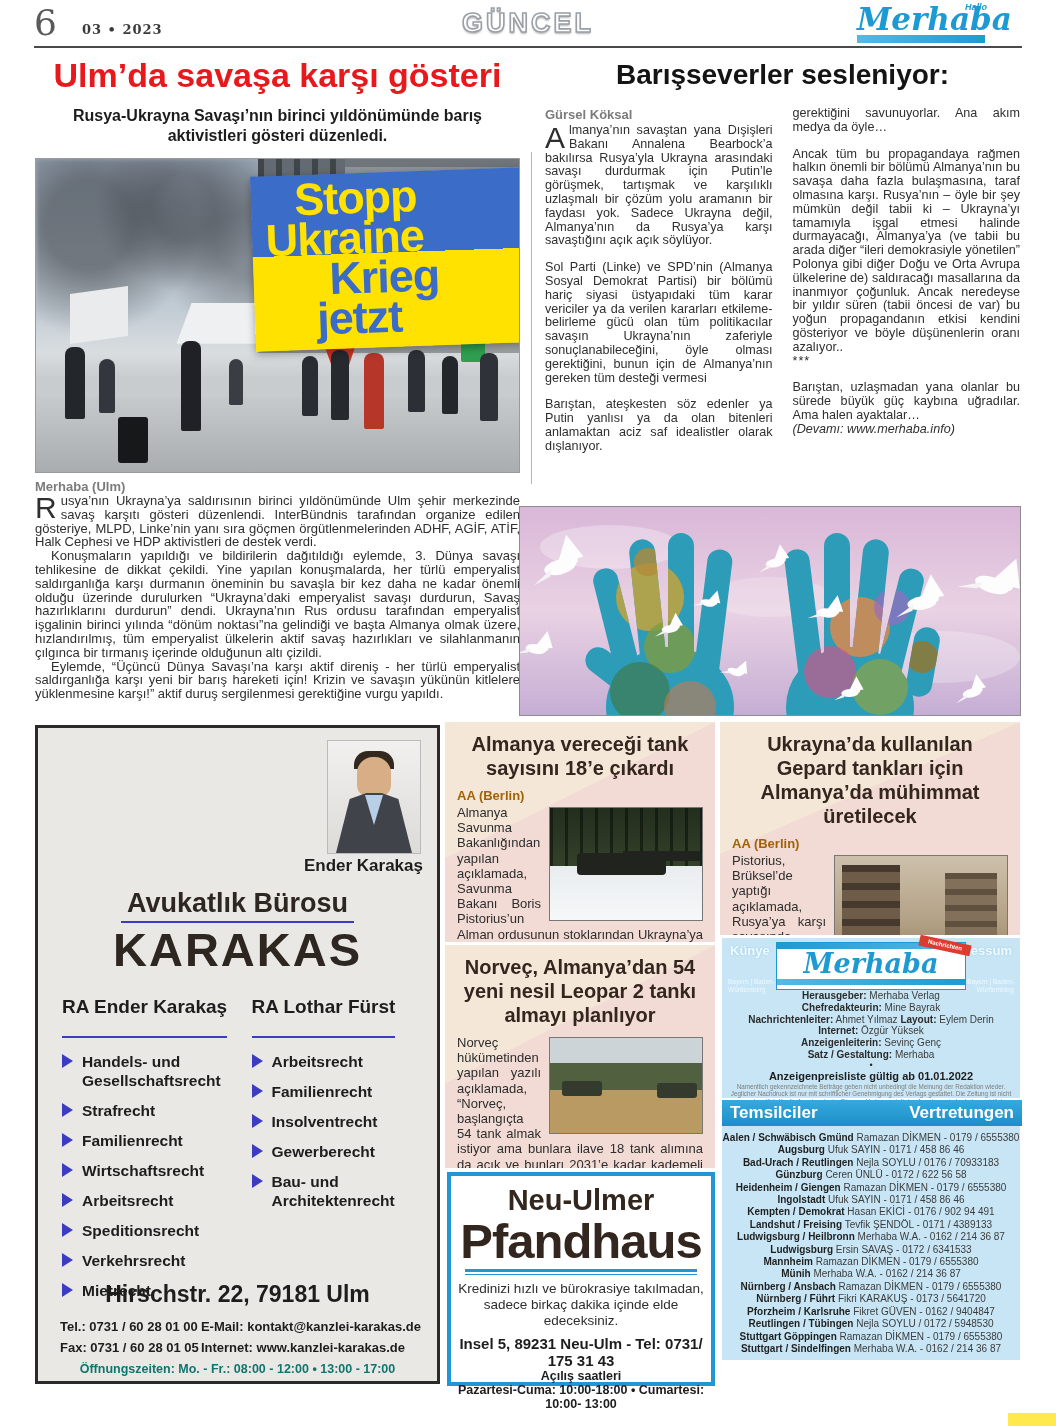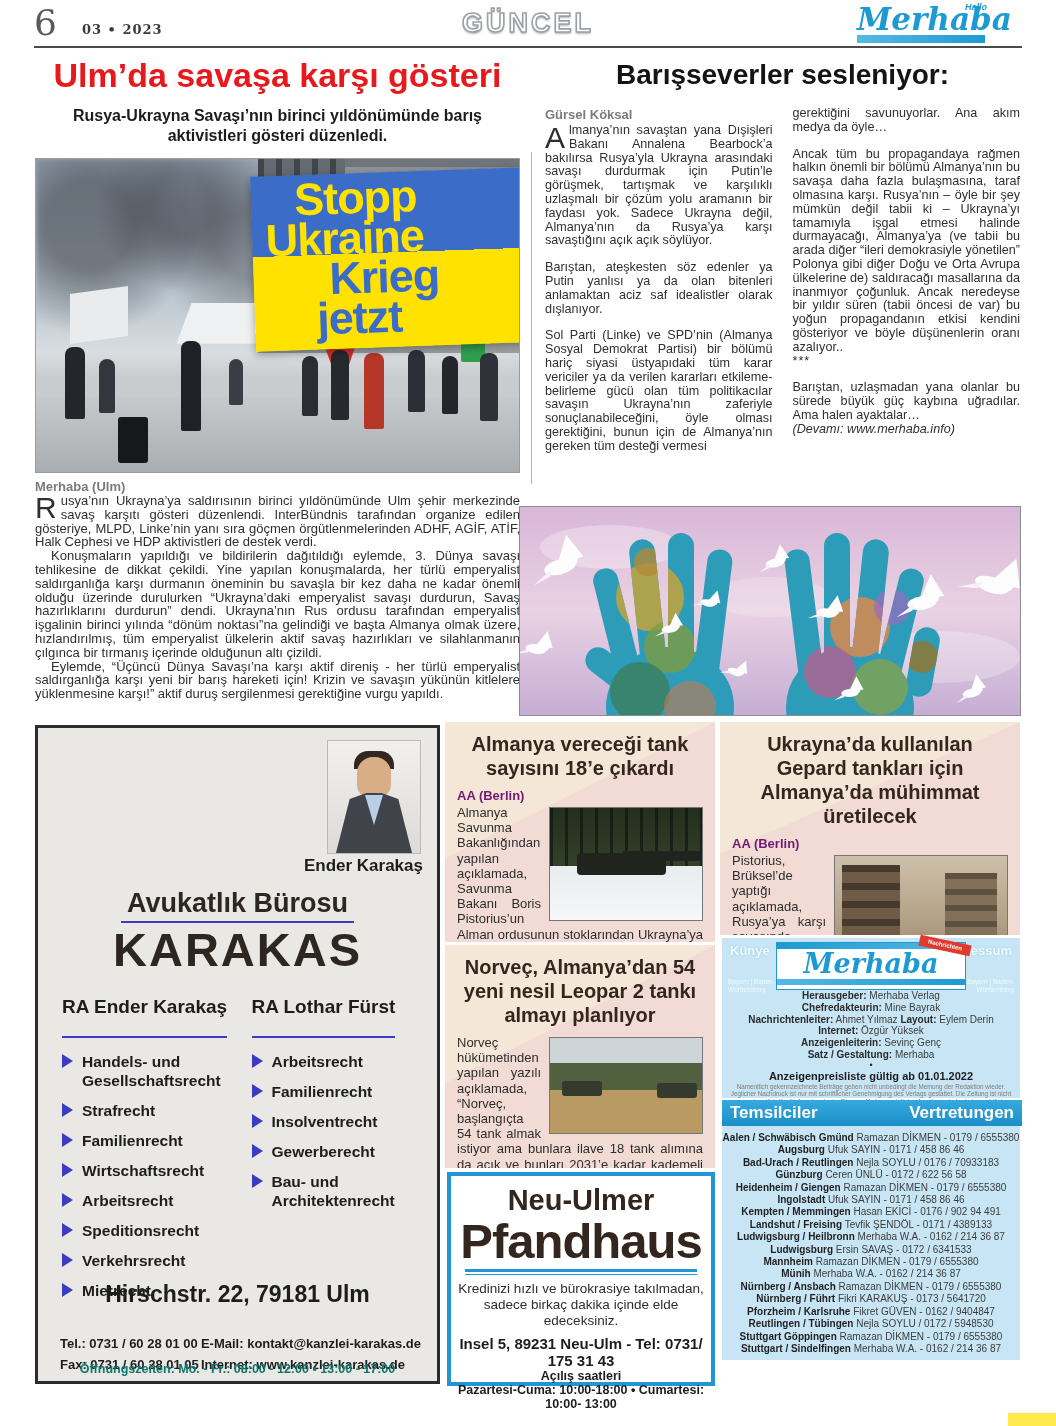--- a/index.html
+++ b/index.html
@@ -64,21 +64,21 @@
   .stars{font-size:12px;letter-spacing:1px;margin:0;}
   .devam{font-style:italic;text-align:right;font-size:12.6px;margin:0;padding-right:4px;}
   
   .hands{position:absolute;left:519px;top:506px;width:500px;height:208px;border:1px solid #8d8d8d;}
   
   .pinkbox{position:absolute;background:#f2dbd4;overflow:hidden;}
   .pinkbox::before{content:"";position:absolute;left:0;top:0;width:100%;height:100%;
       background:#f6e9d7;clip-path:polygon(0 0,100% 0,0 62%);opacity:.85;}
   .pinkin{position:relative;padding:8px 12px;}
   .pinkbox h2{margin:2px 0 8px;text-align:center;font-size:20px;line-height:24px;color:#33261f;font-weight:bold;}
-  .pinkbox .aab{font-weight:bold;font-size:13px;margin:0 0 2px;color:#701a75;}
+  .pinkbox .aab{font-weight:bold;font-size:13px;margin:0 0 2px;color:#a16207;}
   .pinkbox p.body{margin:0;font-size:13px;line-height:15.2px;text-align:justify;color:#2d2d2d;}
   .fright{float:right;margin:2px 0 4px 8px;border:1px solid #777;}
   .tankpic1{width:152px;height:112px;position:relative;
      background:linear-gradient(180deg,#232e1e 0%,#34412a 52%,#e9edef 52%,#f5f7f8 100%);}
   .tankpic1::before{content:"";position:absolute;left:0;top:0;width:100%;height:52%;
      background:repeating-linear-gradient(90deg,rgba(8,12,6,.55) 0 3px,transparent 3px 15px);}
   .tankpic1::after{content:"";position:absolute;left:18%;top:40%;width:58%;height:20%;background:#20231e;border-radius:4px;
      box-shadow:40px -8px 0 -6px #20231e;}
   .tankpic2{width:152px;height:95px;position:relative;
      background:linear-gradient(180deg,#ccd4d8 0 26%,#51603f 26% 55%,#b99a62 55% 100%);}
@@ -101,21 +101,21 @@
   .kcaption{position:absolute;right:14px;top:128px;font-weight:bold;font-size:17px;color:#1d1d1d;}
   .kline1{position:absolute;left:0;right:0;top:160px;text-align:center;}
   .kline1 span{display:inline-block;font-weight:bold;font-size:27px;color:#2e2620;border-bottom:2px solid #3c3cc2;padding:0 6px 2px;}
   .kline2{position:absolute;left:0;right:0;top:194px;text-align:center;font-weight:bold;font-size:47px;letter-spacing:2px;color:#2e2620;}
   .kcols{position:absolute;left:24px;right:18px;top:268px;display:flex;gap:22px;}
   .kcol{flex:1;}
   .kcol h3{margin:0 0 14px;font-size:19px;font-weight:bold;color:#1d1d1d;border-bottom:2px solid #3c3cc2;display:inline-block;padding-bottom:18px;}
   .k-item{display:flex;align-items:flex-start;margin-bottom:11px;font-weight:bold;font-size:15.5px;line-height:19px;color:#1d1d1d;}
   .tri{flex:0 0 auto;width:0;height:0;border-left:11px solid #3c3cc2;border-top:7px solid transparent;border-bottom:7px solid transparent;margin:2px 9px 0 0;}
   .kaddr{position:absolute;left:0;right:0;top:553px;text-align:center;font-weight:bold;font-size:23px;color:#1d1d1d;}
-  .kcontact{position:absolute;left:22px;right:16px;top:605px;display:flex;justify-content:space-between;font-weight:bold;font-size:13px;line-height:21px;color:#1d1d1d;}
+  .kcontact{position:absolute;left:22px;right:16px;top:588px;display:flex;justify-content:space-between;font-weight:bold;font-size:13px;line-height:21px;color:#1d1d1d;}
   .khours{position:absolute;left:0;right:0;top:634px;text-align:center;font-weight:bold;font-size:12.5px;color:#0f766e;}
   
   .pfand{position:absolute;left:447px;top:1172px;width:260px;height:206px;background:#fff;border:4px solid #2196d3;text-align:center;}
   .pf1{margin-top:8px;font-weight:bold;font-size:29px;color:#33261f;}
   .pf2{font-weight:bold;font-size:49px;line-height:48px;color:#33261f;letter-spacing:-1px;}
   .pfrule{margin:4px 14px 6px;border-top:3px solid #2196d3;border-bottom:1px solid #2196d3;height:2px;}
   .pfbody{margin:0 0;font-size:13.5px;line-height:16px;color:#2d2d2d;}
   .pfaddr{margin-top:6px;font-weight:bold;font-size:15px;color:#1d1d1d;}
   .pfh1{font-weight:bold;font-size:12.5px;color:#1d1d1d;}
   .pfh2{font-weight:bold;font-size:12.5px;color:#1d1d1d;}
@@ -200,22 +200,22 @@
   </div>
 
   <div class="rart">
     <h1>
       <span>Barışseverler sesleniyor:</span><br>
     </h1>
     <div class="rcols">
       <div class="rcol">
         <div class="author">Gürsel Köksal</div>
         <p><span class="dropcap">A</span><span>lmanya’nın savaştan yana Dışişleri Bakanı Annalena Bearbock’a bakılırsa Rusya’yla Ukrayna arasındaki savaşı durdurmak için Putin’le görüşmek, tartışmak ve karşılıklı uzlaşmalı bir çözüm yolu aramanın bir faydası yok. Sadece Ukrayna değil, Almanya’nın da Rusya’ya karşı savaştığını açık açık söylüyor.</span></p>
+        <p>Sol Parti (Linke) ve SPD’nin (Almanya Sosyal Demokrat Partisi) bir bölümü hariç siyasi üstyapıdaki tüm karar vericiler ya da verilen kararları etkileme-belirleme gücü olan tüm politikacılar savaşın Ukrayna’nın zaferiyle sonuçlanabileceğini, öyle olması gerektiğini, bunun için de Almanya’nın gereken tüm desteği vermesi</p>
         <p>Barıştan, ateşkesten söz edenler ya Putin yanlısı ya da olan bitenleri anlamaktan aciz saf idealistler olarak dışlanıyor.</p>
-        <p>Sol Parti (Linke) ve SPD’nin (Almanya Sosyal Demokrat Partisi) bir bölümü hariç siyasi üstyapıdaki tüm karar vericiler ya da verilen kararları etkileme-belirleme gücü olan tüm politikacılar savaşın Ukrayna’nın zaferiyle sonuçlanabileceğini, öyle olması gerektiğini, bunun için de Almanya’nın gereken tüm desteği vermesi</p>
       </div>
       <div class="rcol">
         <p>gerektiğini savunuyorlar. Ana akım medya da öyle…</p>
         <p class="tight">Ancak tüm bu propagandaya rağmen halkın önemli bir bölümü Almanya’nın bu savaşa daha fazla bulaşmasına, taraf olmasına karşı. Rusya’nın – öyle bir şey mümkün değil tabii ki – Ukrayna’yı tamamıyla işgal etmesi halinde durmayacağı, Almanya’ya (ve tabii bu arada diğer “ileri demokrasiyle yönetilen” Polonya gibi diğer Doğu ve Orta Avrupa ülkelerine de) saldıracağı masallarına da inanmıyor çoğunluk. Ancak neredeyse bir yıldır süren (tabii öncesi de var) bu yoğun propagandanın etkisi kendini gösteriyor ve böyle düşünenlerin oranı azalıyor..</p>
         <p class="stars">***</p>
         <p class="tight">Barıştan, uzlaşmadan yana olanlar bu sürede büyük güç kaybına uğradılar. Ama halen ayaktalar…</p>
         <p class="devam">(Devamı: www.merhaba.info)</p>
       </div>
     </div>
   </div>
@@ -466,21 +466,21 @@
       <div class="trow"><b>Augsburg</b> <span>Ufuk SAYIN - 0171 / 458 86 46</span></div>
 
       <div class="trow"><b>Bad-Urach / Reutlingen</b> <span>Nejla SOYLU / 0176 / 70933183</span></div>
 
       <div class="trow"><b>Günzburg</b> <span>Ceren ÜNLÜ -  0172 / 622 56 58</span></div>
 
       <div class="trow"><b>Heidenheim / Giengen</b> <span>Ramazan DİKMEN - 0179 / 6555380</span></div>
 
       <div class="trow"><b>Ingolstadt</b> <span>Ufuk SAYIN - 0171 / 458 86 46</span></div>
 
-      <div class="trow"><b>Kempten / Memmingen</b> <span>Hasan EKİCİ - 0176 / 902 94 491</span></div>
+      <div class="trow"><b>Kempten / Demokrat</b> <span>Hasan EKİCİ - 0176 / 902 94 491</span></div>
 
       <div class="trow"><b>Landshut / Freising</b> <span>Tevfik ŞENDÖL - 0171 / 4389133</span></div>
 
       <div class="trow"><b>Ludwigsburg / Heilbronn</b> <span>Merhaba W.A. - 0162 / 214 36 87</span></div>
 
       <div class="trow"><b>Ludwigsburg</b> <span>Ersin SAVAŞ - 0172 / 6341533</span></div>
 
       <div class="trow"><b>Mannheim</b> <span>Ramazan DİKMEN - 0179 / 6555380</span></div>
 
       <div class="trow"><b>Münih</b> <span>Merhaba W.A. - 0162 / 214 36 87</span></div>

